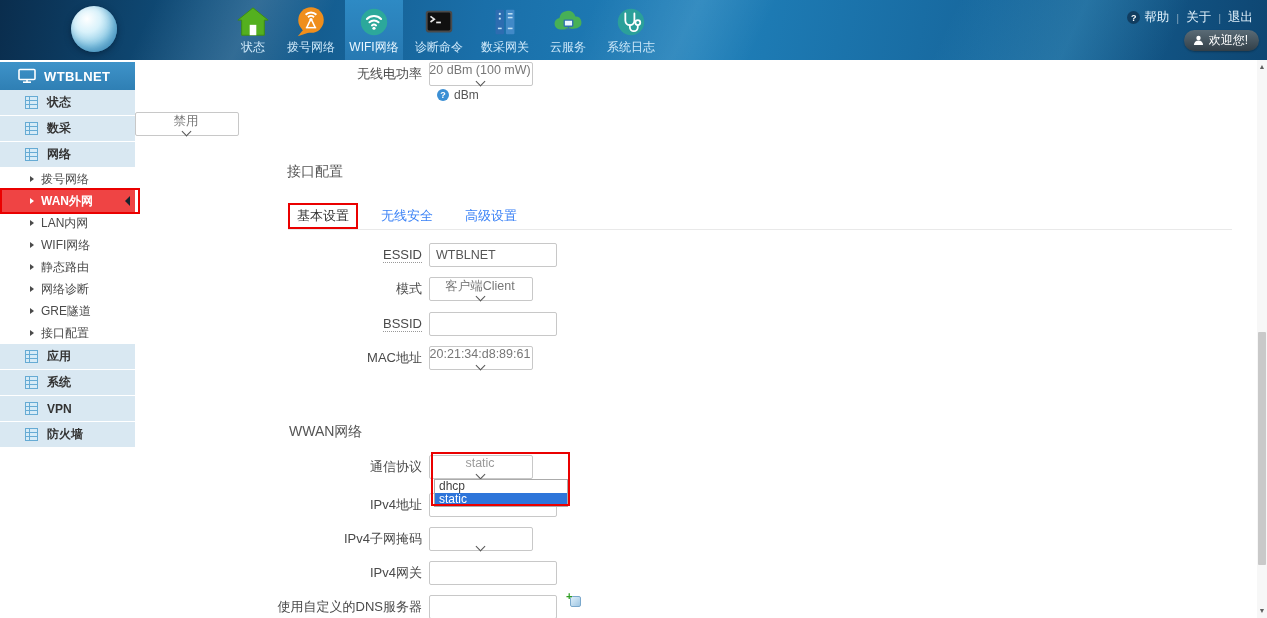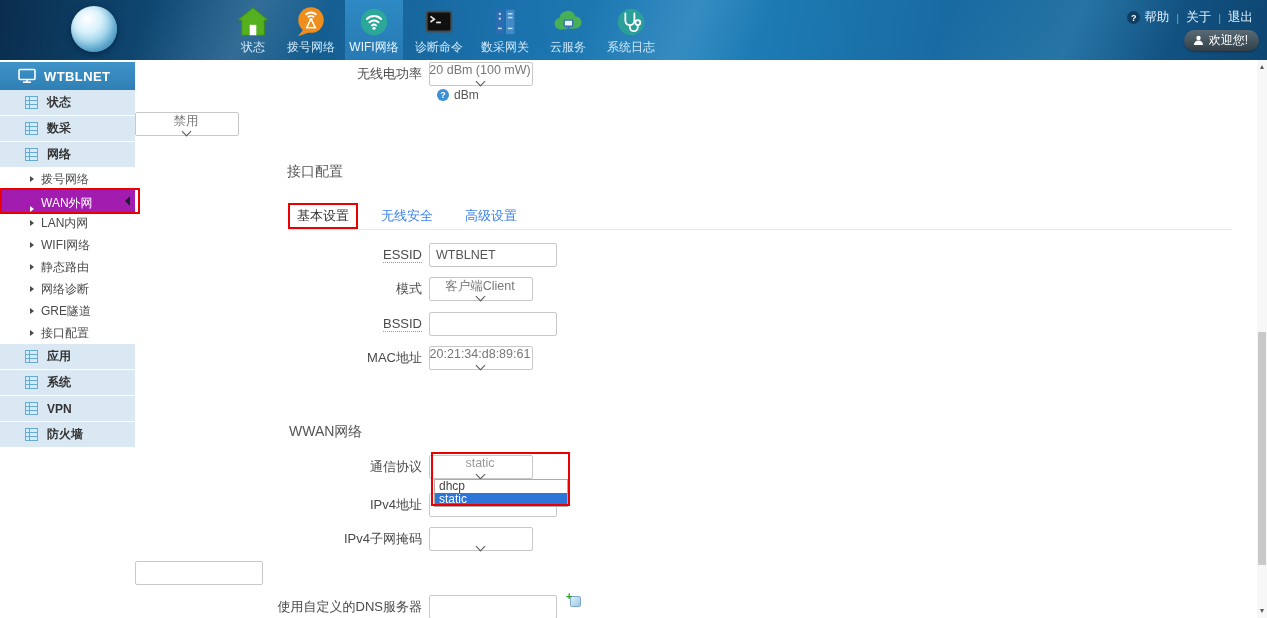--- a/index.html
+++ b/index.html
@@ -33,21 +33,21 @@
 
   
   .sidebar { position:absolute; left:0; top:62px; width:135px; }
   .side-title { height:28px; background:linear-gradient(180deg,#3e93c9,#2f7fb4); color:#fff; font-size:13px; font-weight:bold;
                 display:flex; align-items:center; gap:8px; padding-left:44px; letter-spacing:.4px; cursor:pointer; }
   .side-main { height:25px; margin-bottom:1px; background:#d9e8f2; color:#333; font-size:12px; font-weight:bold;
                display:flex; align-items:center; gap:9px; padding-left:25px; cursor:pointer; }
   .side-sub { height:22px; background:#fff; color:#4a4a4a; font-size:12px;
               display:flex; align-items:center; gap:7px; padding-left:30px; cursor:pointer; }
   .tri-r { width:0; height:0; border-left:4px solid #4a4a4a; border-top:3.5px solid transparent; border-bottom:3.5px solid transparent; }
-  .side-sub.active { background:#a21caf; color:#fff; font-weight:normal; position:relative;align-items:flex-end; }
+  .side-sub.active { background:#ef4444; color:#fff; font-weight:bold; position:relative; }
   .side-sub.active .tri-r { border-left-color:#fff; }
   .tri-l { position:absolute; right:5px; top:6px; width:0; height:0;
            border-right:5px solid #17242e; border-top:5px solid transparent; border-bottom:5px solid transparent; }
 
   
   .heading { position:absolute; font-size:14px; color:#555; }
   .frow { position:absolute; left:135px; display:flex; align-items:center; }
   .flabel { width:294px; text-align:right; font-size:13px; color:#4a4a4a; line-height:24px; padding-right:7px; }
   .dotted { border-bottom:1px dotted #999; }
   .fselect { width:104px; height:24px; border:1px solid #c8c8c8; border-radius:2px; background:#fff;
@@ -390,20 +390,21 @@
 
   <div class="frow" style="top:527px">
     <div class="flabel">IPv4子网掩码</div>
     <div class="fselect">
       <span class="fval"></span>
       <span class="chev"></span>
     </div>
   </div>
 
   <div class="frow" style="top:561px">
+    <div class="flabel">IPv4网关</div>
     <input class="ftext" value="" style="">
   </div>
 
   <div class="frow" style="top:595px">
     <div class="flabel">使用自定义的DNS服务器</div>
     <input class="ftext" value="" style="">
   </div>
   <div class="add-ic">
     <span class="pg"></span>
     <span class="plus">+</span>

